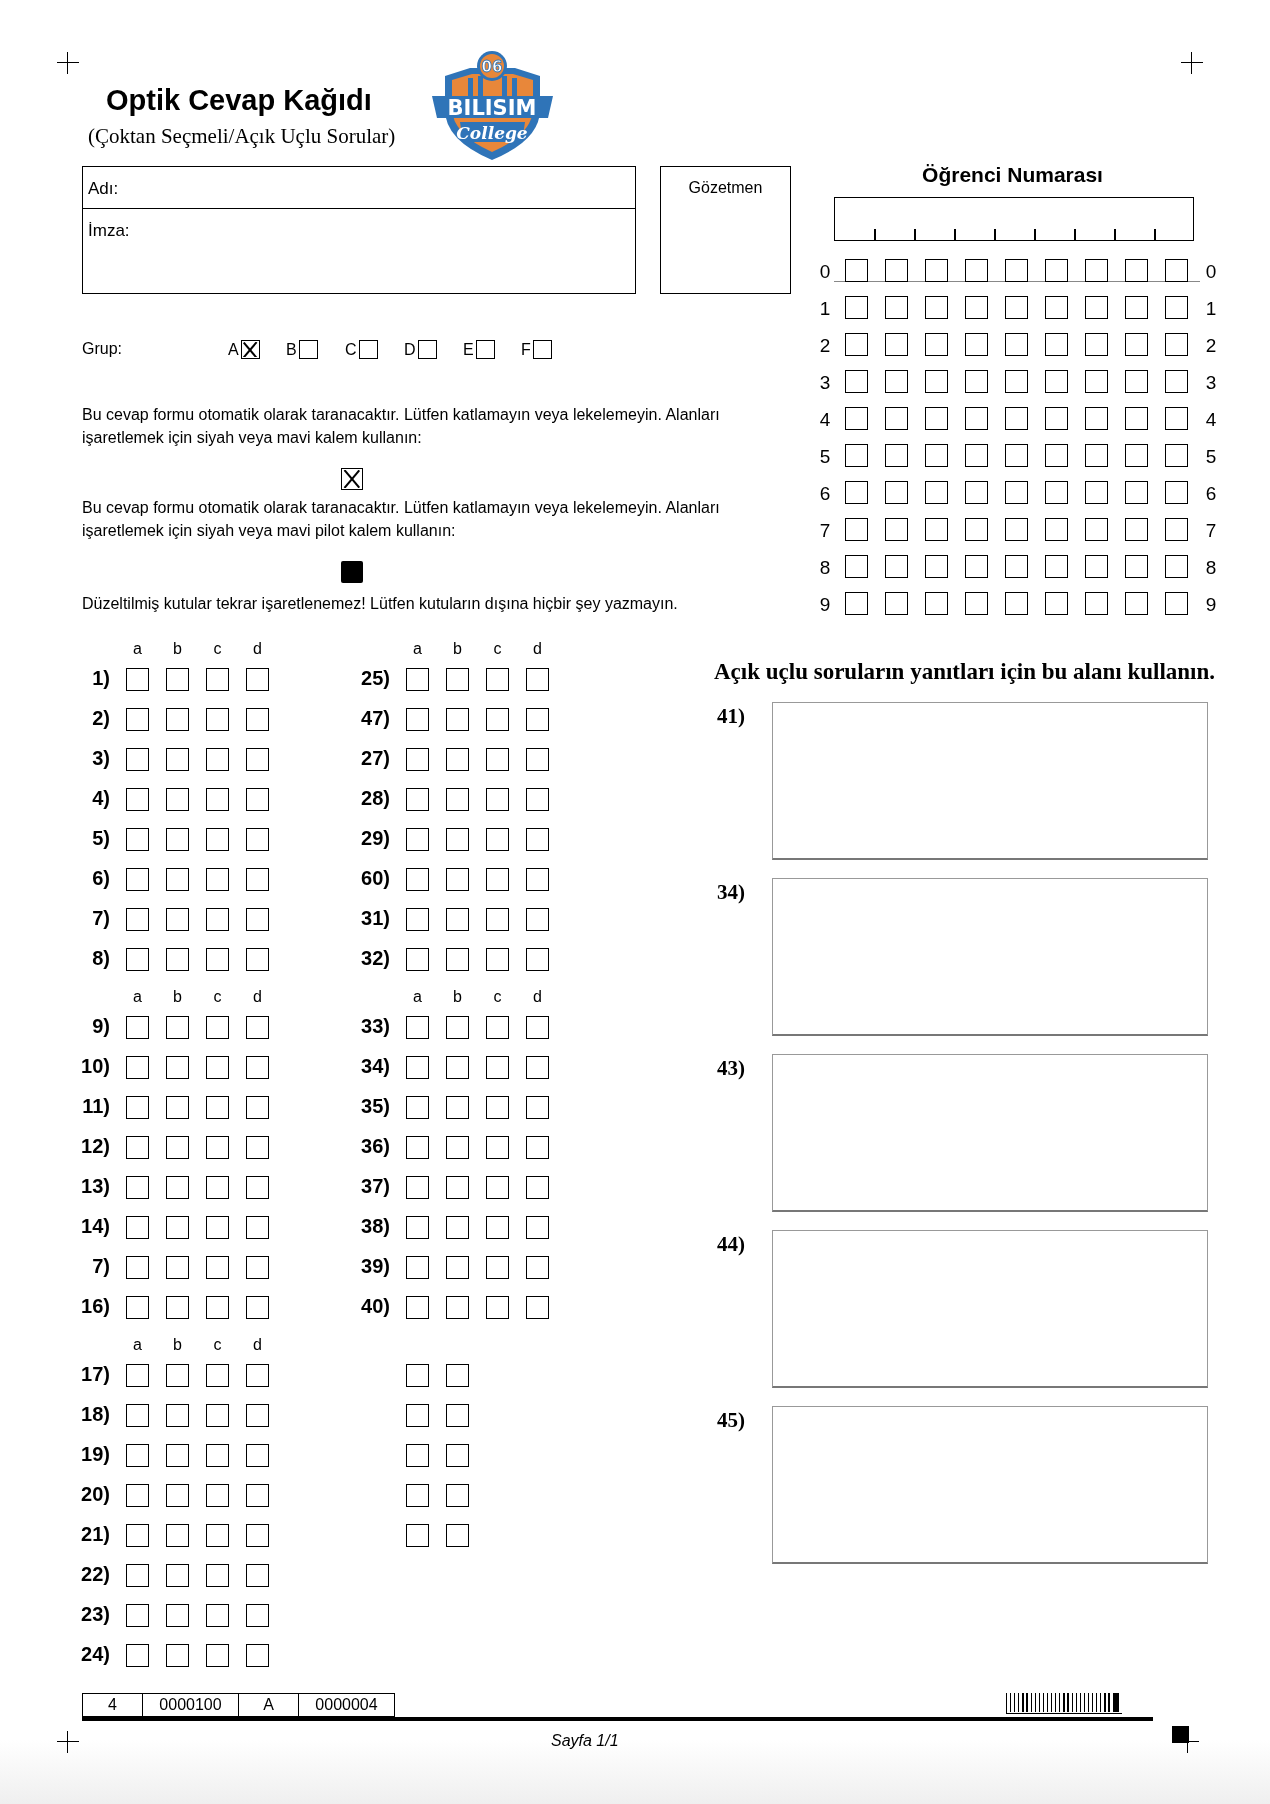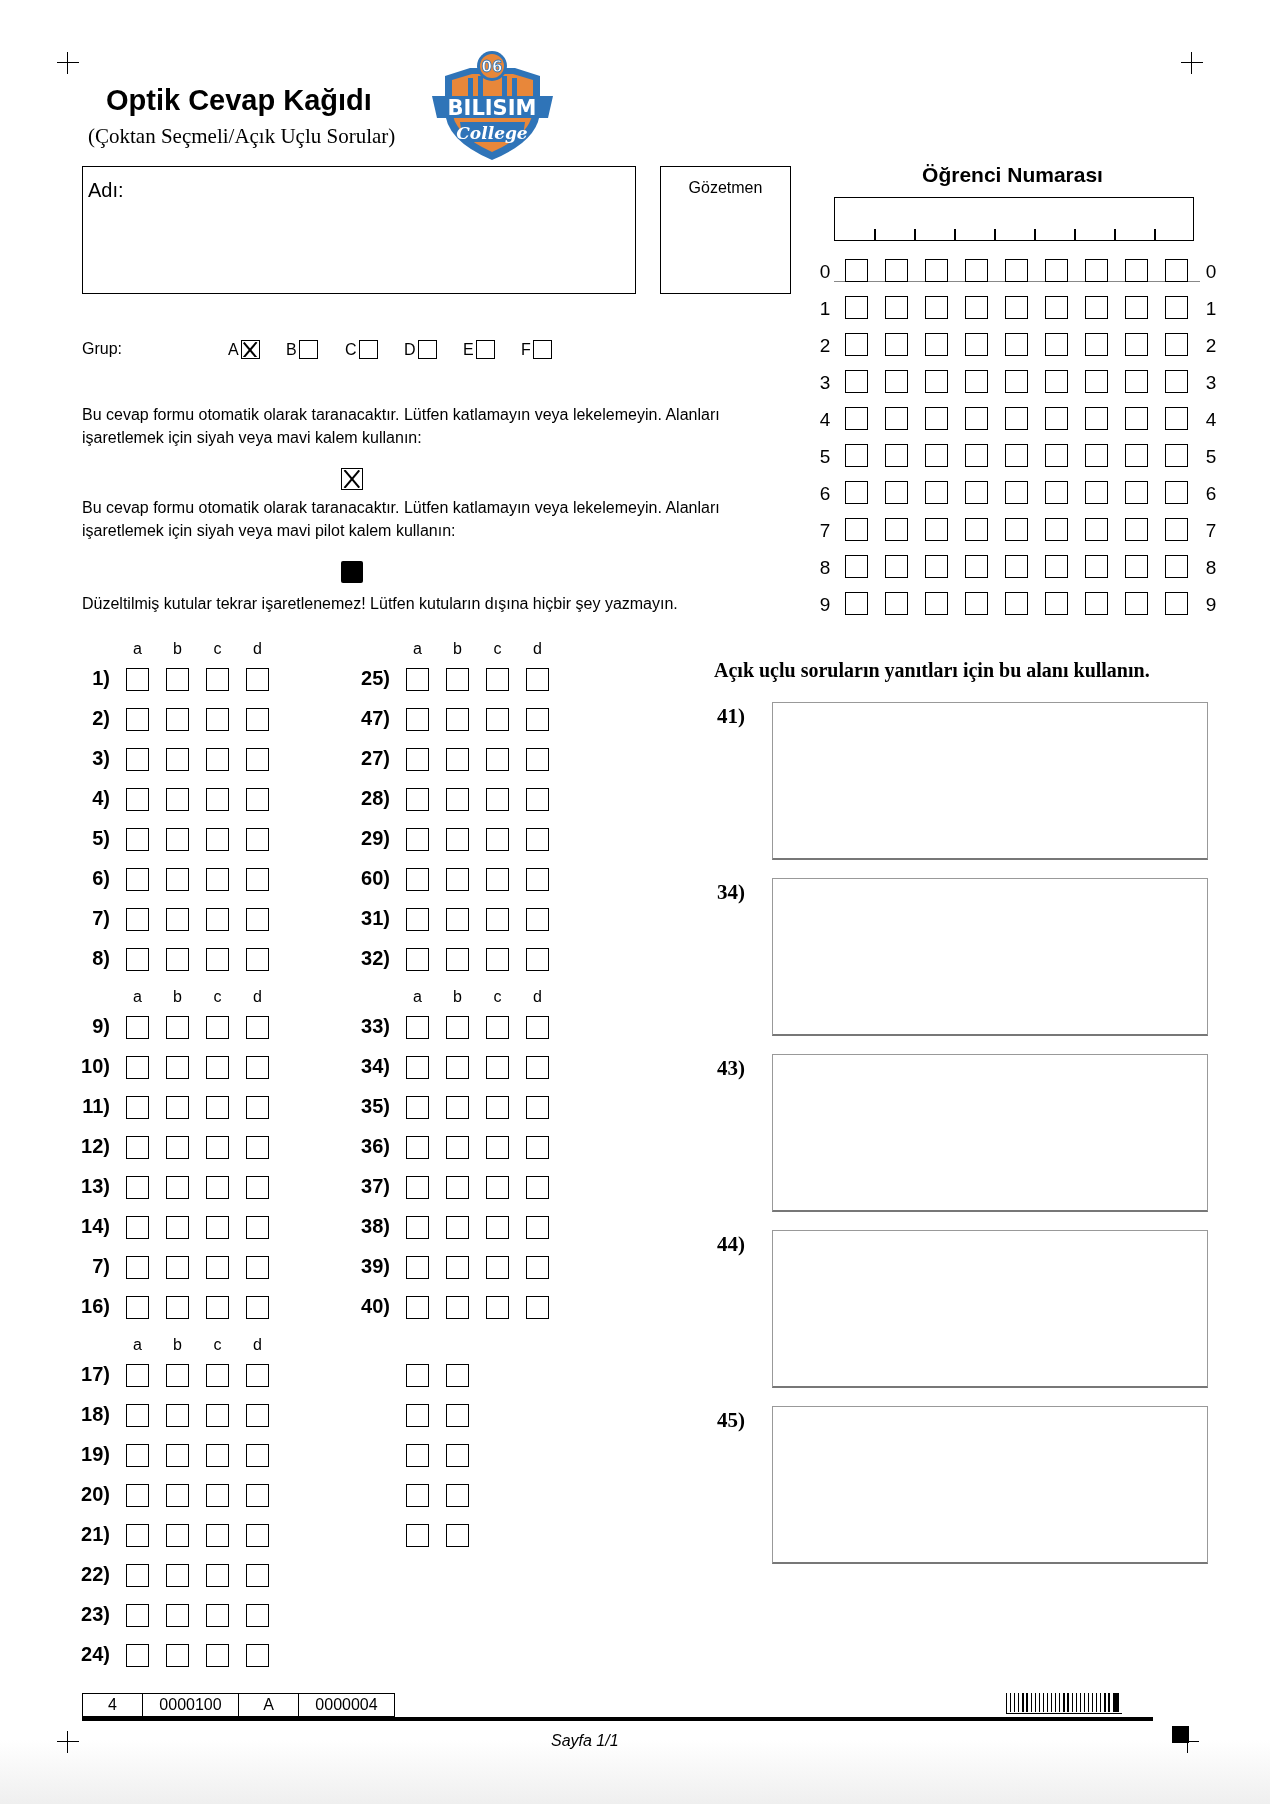--- a/index.html
+++ b/index.html
@@ -15,21 +15,21 @@
   .abs { position: absolute; }
   .crop { position: absolute; width: 22px; height: 22px; }
   .crop::before { content: ""; position: absolute; left: 10px; top: 0; width: 1px; height: 22px; background: #000; }
   .crop::after { content: ""; position: absolute; left: 0; top: 10px; width: 22px; height: 1px; background: #000; }
 
   .title { left: 106px; top: 84px; font-size: 29px; font-weight: bold; white-space: nowrap; }
   .subtitle { left: 88px; top: 124px; font-family: "Liberation Serif", serif; font-size: 21px; white-space: nowrap; }
   .logo { left: 430px; top: 48px; width: 125px; height: 115px; }
 
   .name-box { left: 82px; top: 166px; width: 554px; height: 128px; border: 1.5px solid #000; box-sizing: border-box; }
-  .name-row { height: 42px; border-bottom: 1.5px solid #000; box-sizing: border-box; font-size: 20px; padding: 12px 0 0 5px; }
+  .name-row { height: 42px; border-bottom: 1.5px solid #000; box-sizing: border-box; font-size: 17px; padding: 12px 0 0 5px; }
   .name-row:last-child { border-bottom: none; }
   .gozetmen-box { left: 660px; top: 166px; width: 131px; height: 128px; border: 1.5px solid #000; box-sizing: border-box; text-align: center; font-size: 16px; padding-top: 12px; }
 
   .grup-label { left: 82px; top: 340px; font-size: 16px; }
   .grup-opt { position: absolute; top: 340px; font-size: 16px; display: flex; align-items: center; }
   .grup-opt .chk { width: 19px; height: 19px; border: 1.5px solid #000; box-sizing: border-box; margin-left: 2px; position: relative; }
 
   .instr { left: 82px; font-size: 16px; line-height: 23px; width: 700px; }
   .sample { position: absolute; width: 22px; height: 22px; box-sizing: border-box; }
   .sample-x { border: 1.5px solid #000; }
@@ -44,21 +44,21 @@
   .sn-title { left: 820px; top: 163px; width: 385px; text-align: center; font-size: 21px; font-weight: bold; }
   .sn-writebox { left: 834px; top: 197px; width: 360px; height: 44px; border: 1.5px solid #000; box-sizing: border-box; }
   .sn-tick { position: absolute; bottom: 0; width: 1.5px; height: 11px; background: #000; }
   .sn-line { left: 834px; top: 281px; width: 366px; height: 1px; background: #888; }
   .sn-digit { position: absolute; font-size: 19px; width: 14px; text-align: center; }
   .box { position: absolute; width: 23px; height: 23px; border: 1.5px solid #000; box-sizing: border-box; background: #fff; }
 
   .q-hdr { position: absolute; font-size: 16px; width: 23px; text-align: center; }
   .q-num { position: absolute; font-size: 20px; font-weight: bold; text-align: right; width: 50px; }
 
-  .open-title { left: 714px; top: 659px; font-family: "Liberation Serif", serif; font-weight: bold; font-size: 20px; white-space: nowrap; text-align: center; }
+  .open-title { left: 714px; top: 659px; font-family: "Liberation Serif", serif; font-weight: bold; font-size: 23px; white-space: nowrap; text-align: center; }
   .open-num { position: absolute; font-family: "Liberation Serif", serif; font-weight: bold; font-size: 21px; }
   .open-box { position: absolute; width: 436px; height: 158px; border: 1.5px solid #999; border-bottom-width: 2px; border-bottom-color: #777; box-sizing: border-box; }
 
   .footer-table { left: 82px; top: 1693px; height: 24px; display: flex; border: 1.5px solid #000; border-right: none; box-sizing: border-box; }
   .ft-cell { border-right: 1.5px solid #000; box-sizing: border-box; font-size: 16px; text-align: center; line-height: 22px; }
   .ft-title { font-family: "Liberation Serif", serif; font-size: 15px; line-height: 18px; }
   .barcode { left: 1006px; top: 1693px; width: 116px; height: 21px; border-left: 1.5px solid #000; border-bottom: 1px solid #000; box-sizing: border-box; }
   .barcode span { position: absolute; top: 0; width: 1.3px; height: 19px; background: #000; }
   .footer-rule { left: 82px; top: 1717px; width: 1071px; height: 4px; background: #000; }
   .page-label { left: 551px; top: 1732px; font-style: italic; font-size: 16px; }
@@ -92,20 +92,21 @@
     <text x="62" y="24" text-anchor="middle" font-family="DejaVu Sans, sans-serif" font-weight="bold" font-size="15" fill="#fff" stroke="#2f74b8" stroke-width="0.8">06</text>
     <path d="M2 48 L123 48 L118 70 L7 70 Z" fill="#2f74b8"></path>
     <text x="62" y="67" text-anchor="middle" font-family="DejaVu Sans, sans-serif" font-weight="bold" font-size="21" fill="#fff">BILISIM</text>
     <path d="M30 74 L95 74 L92 94 L33 94 Z" fill="#2f74b8"></path>
     <text x="62" y="91" text-anchor="middle" font-family="DejaVu Serif, serif" font-style="italic" font-weight="bold" font-size="17" fill="#fff">College</text>
   </svg>
 </div>
 
 <div class="abs name-box">
   <div class="name-row"><span>Adı:</span></div>
+  <div class="name-row"><span>İmza:</span></div>
 </div>
 <div class="abs gozetmen-box">
   <span>Gözetmen</span>
 </div>
 
 <div class="abs grup-label">Grup:</div>
 <div id="grup-opts">
     <div class="grup-opt" style="left:228px">
       <span>A</span>
       <span class="chk">

